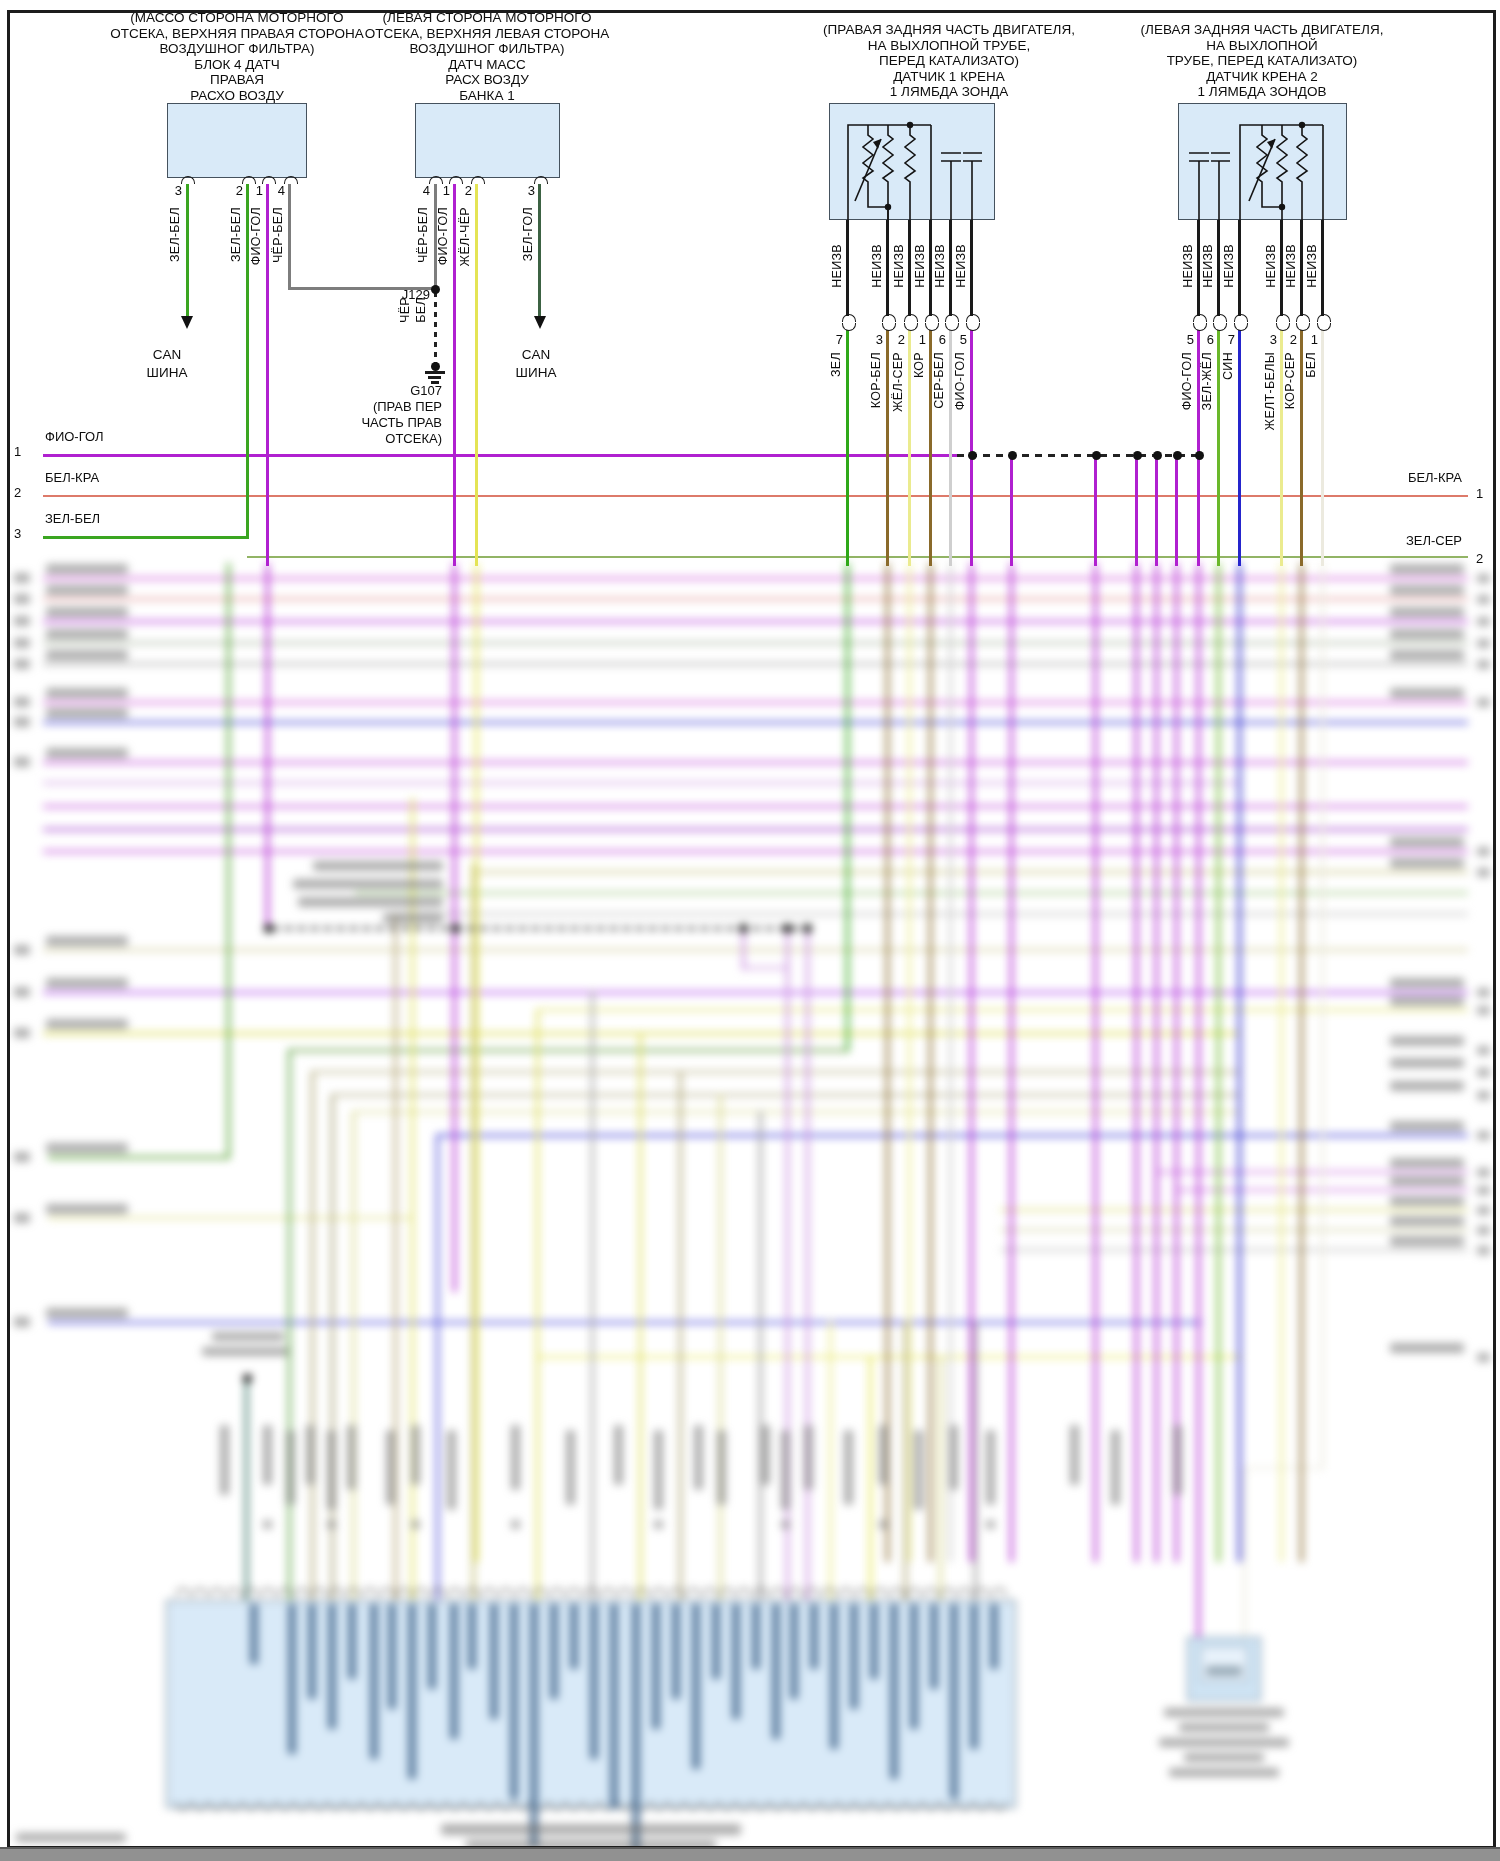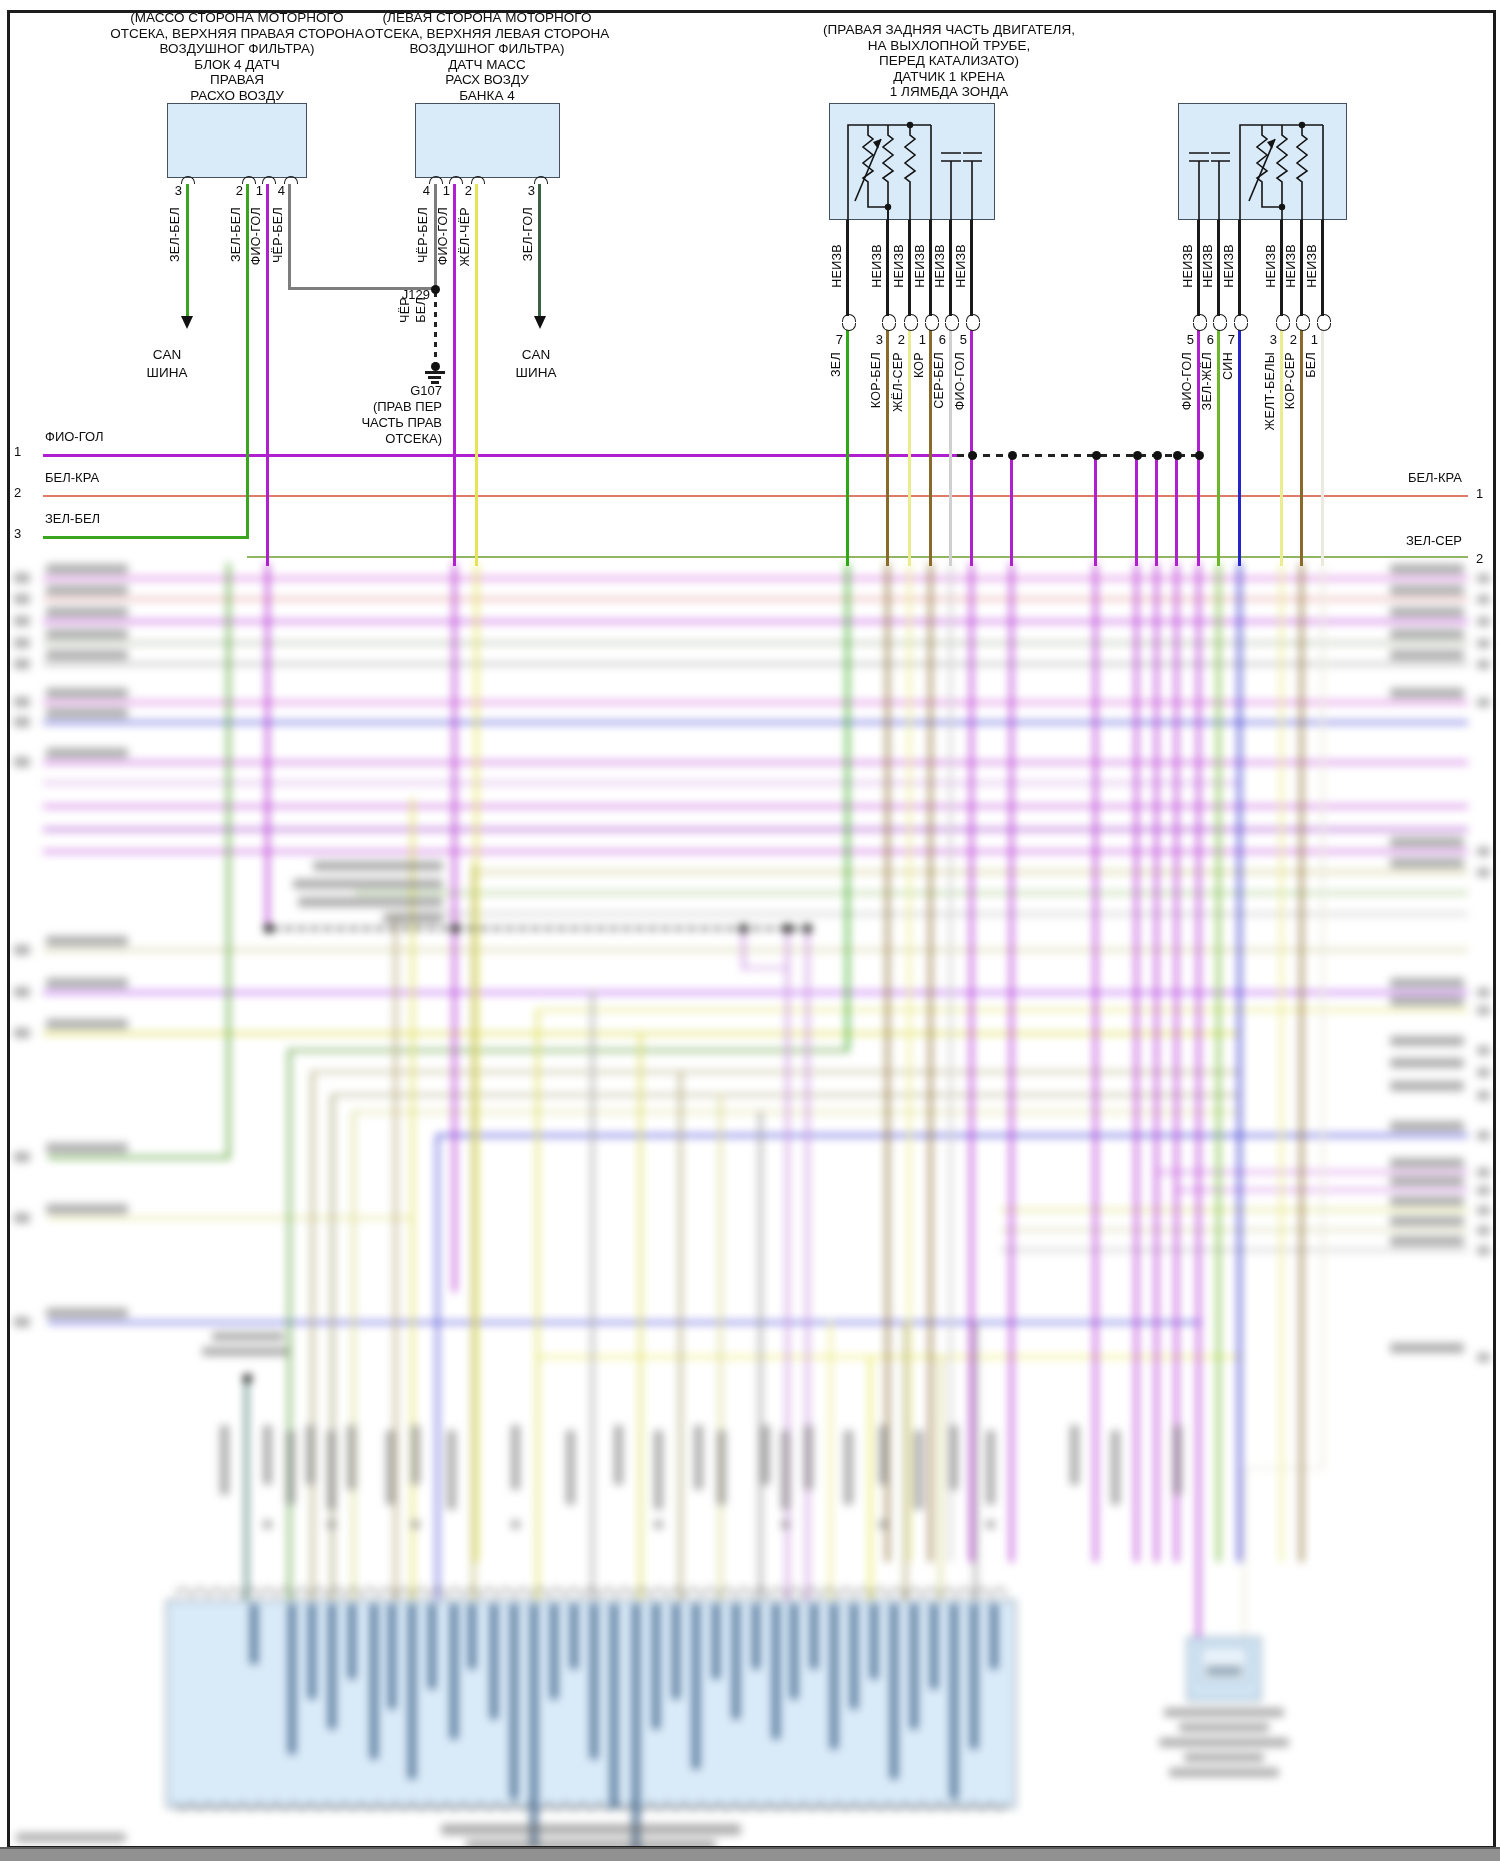--- a/index.html
+++ b/index.html
@@ -438,28 +438,35 @@
       <div>БЛОК 4 ДАТЧ</div>
       <div>ПРАВАЯ</div>
       <div>РАСХО ВОЗДУ</div>
     </div>
     <div class="tt t2">
       <div>(ЛЕВАЯ СТОРОНА МОТОРНОГО</div>
       <div>ОТСЕКА, ВЕРХНЯЯ ЛЕВАЯ СТОРОНА</div>
       <div>ВОЗДУШНОГ ФИЛЬТРА)</div>
       <div>ДАТЧ МАСС</div>
       <div>РАСХ ВОЗДУ</div>
-      <div>БАНКА 4</div>
+      <div>БАНКА 1</div>
     </div>
     <div class="tt t3">
       <div>(ПРАВАЯ ЗАДНЯЯ ЧАСТЬ ДВИГАТЕЛЯ,</div>
       <div>НА ВЫХЛОПНОЙ ТРУБЕ,</div>
       <div>ПЕРЕД КАТАЛИЗАТО)</div>
       <div>ДАТЧИК 1 КРЕНА</div>
       <div>1 ЛЯМБДА ЗОНДА</div>
+    </div>
+    <div class="tt t4">
+      <div>(ЛЕВАЯ ЗАДНЯЯ ЧАСТЬ ДВИГАТЕЛЯ,</div>
+      <div>НА ВЫХЛОПНОЙ</div>
+      <div>ТРУБЕ, ПЕРЕД КАТАЛИЗАТО)</div>
+      <div>ДАТЧИК КРЕНА 2</div>
+      <div>1 ЛЯМБДА ЗОНДОВ</div>
     </div>
 
     <div class="can can1">
       <div>CAN</div>
       <div>ШИНА</div>
     </div>
     <div class="can can2">
       <div>CAN</div>
       <div>ШИНА</div>
     </div>

